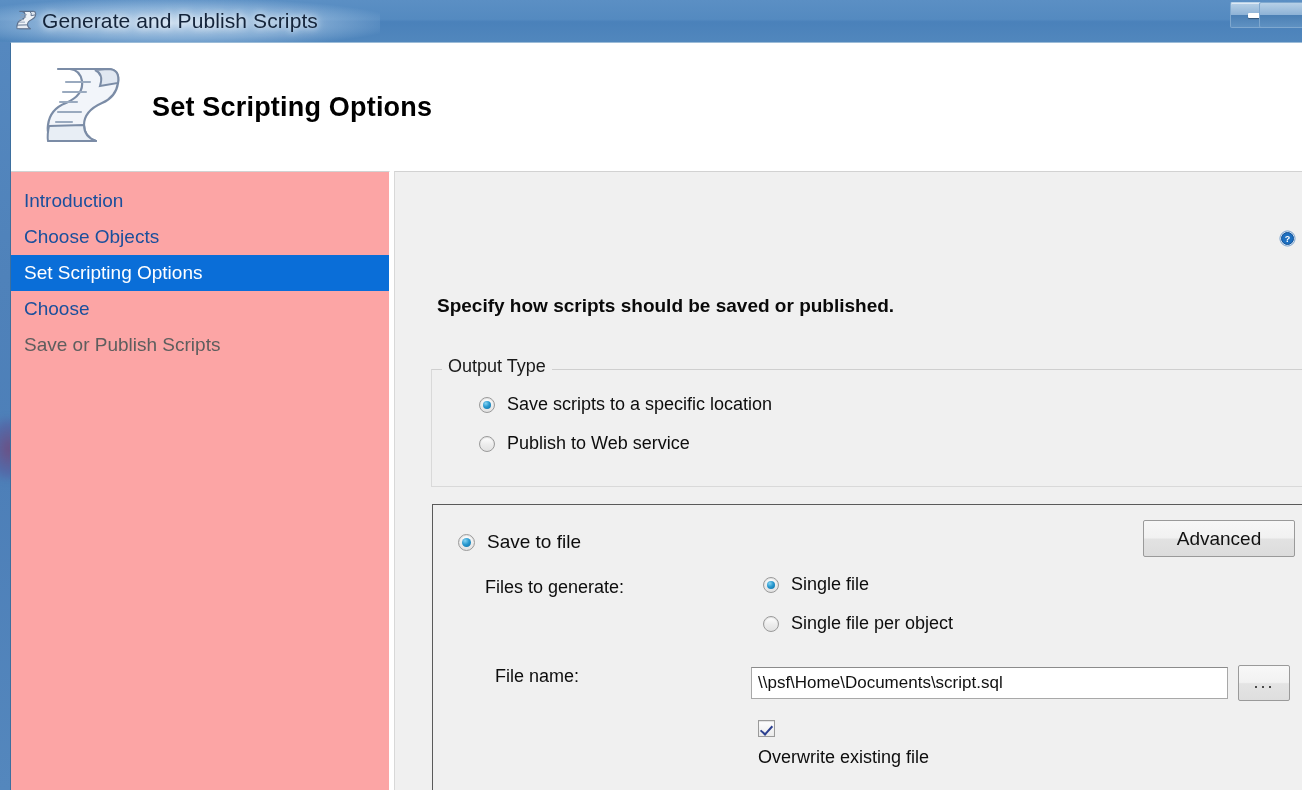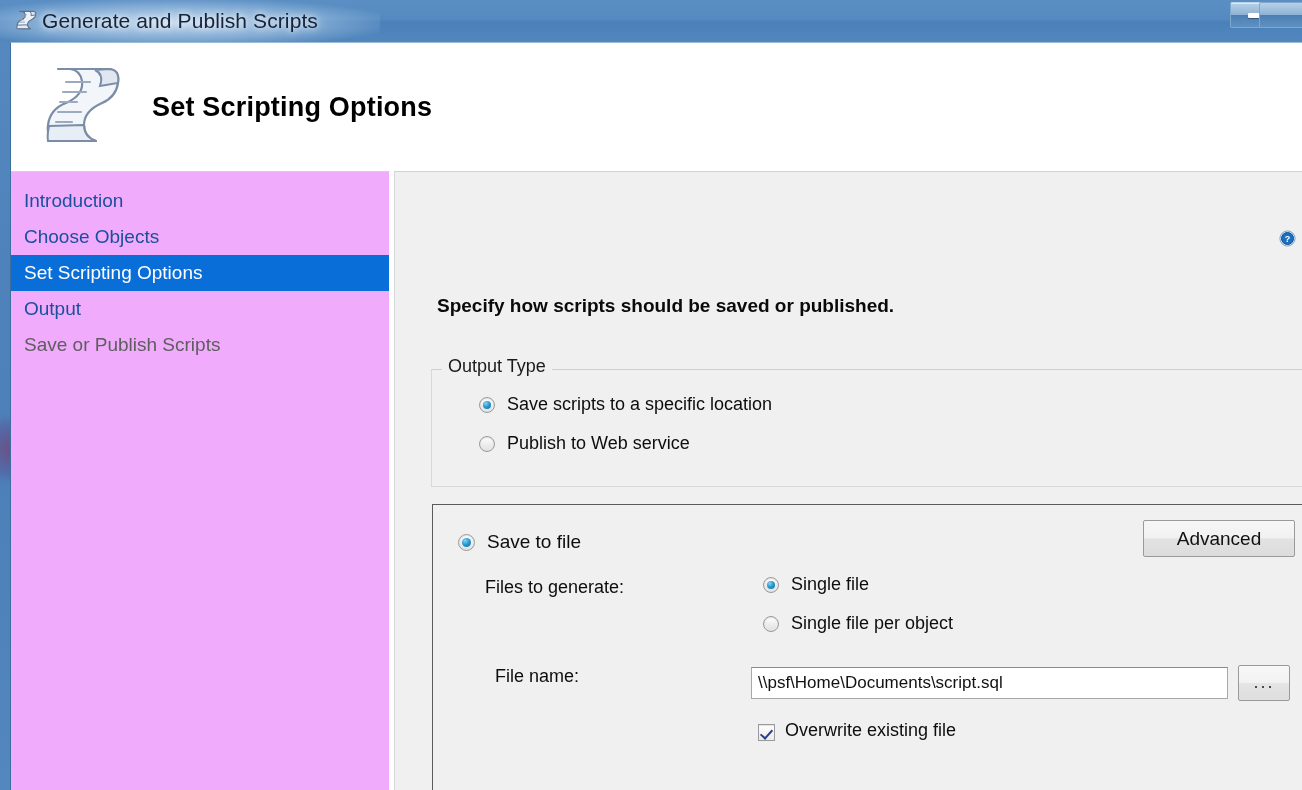--- a/index.html
+++ b/index.html
@@ -85,21 +85,21 @@
     margin-left: 22px; font-size: 27px; font-weight: bold; color: #000000;
     letter-spacing: .2px;
   }
 
   
   #content {
     position: absolute; left: 0; top: 128px; width: 1291px; height: 620px;
   }
   #nav {
     position: absolute; left: 0; top: 0; width: 379px; height: 620px;
-    background: #f0abfc;
+    background: #fca5a5;
     border-top: 1px solid #d2d2d2;
     border-right: 1px solid #ffffff;
     padding-top: 11px;
   }
   .nav-item {
     height: 36px; line-height: 36px;
     padding-left: 13px;
     font-size: 19px; color: #1a4f9c;
     white-space: nowrap;
   }
@@ -211,22 +211,22 @@
     border: 1px solid #9a9a9a; border-radius: 2px;
     background: linear-gradient(180deg,#f8f8f8 0%,#f2f2f2 48%,#e4e4e4 52%,#dedede 100%);
     display:flex; align-items:flex-end; justify-content:center;
     padding-bottom: 7px;
     font-size: 18px; color: #333; letter-spacing: 2px;
     font-family: "Liberation Sans", sans-serif;
   }
 
   #check-overwrite {
     position: absolute; left: 325px; top: 215px;
-    display:flex; align-items:flex-end; gap: 10px;
-    font-size: 18px; color: #0d0d0d; white-space: nowrap;
+    display:flex; align-items:flex-start; gap: 10px;
+    font-size: 18px; color: #0d0d0d; white-space: nowrap; flex-direction: column;
   }
   .checkbox {
     width: 17px; height: 17px; flex: none; position: relative;
     border: 1px solid #9a9a9a;
     background: linear-gradient(180deg,#ffffff 0%,#f4f4f4 55%,#ebebeb 100%);
     box-shadow: inset 0 1px 1px rgba(0,0,0,.12);
   }
   .checkbox.checked::after {
     content:""; position:absolute; left:4px; top:2px;
     width:5px; height:10px;
@@ -293,21 +293,21 @@
         <div class="nav-item">
           <span>Introduction</span>
         </div>
         <div class="nav-item">
           <span>Choose Objects</span>
         </div>
         <div class="nav-item selected">
           <span>Set Scripting Options</span>
         </div>
         <div class="nav-item">
-          <span>Output</span>
+          <span>Choose</span>
         </div>
         <div class="nav-item disabled">
           <span>Save or Publish Scripts</span>
         </div>
       </div>
       <div id="nav-divider"></div>
 
       <div id="main">
 
         <span id="help-icon">

